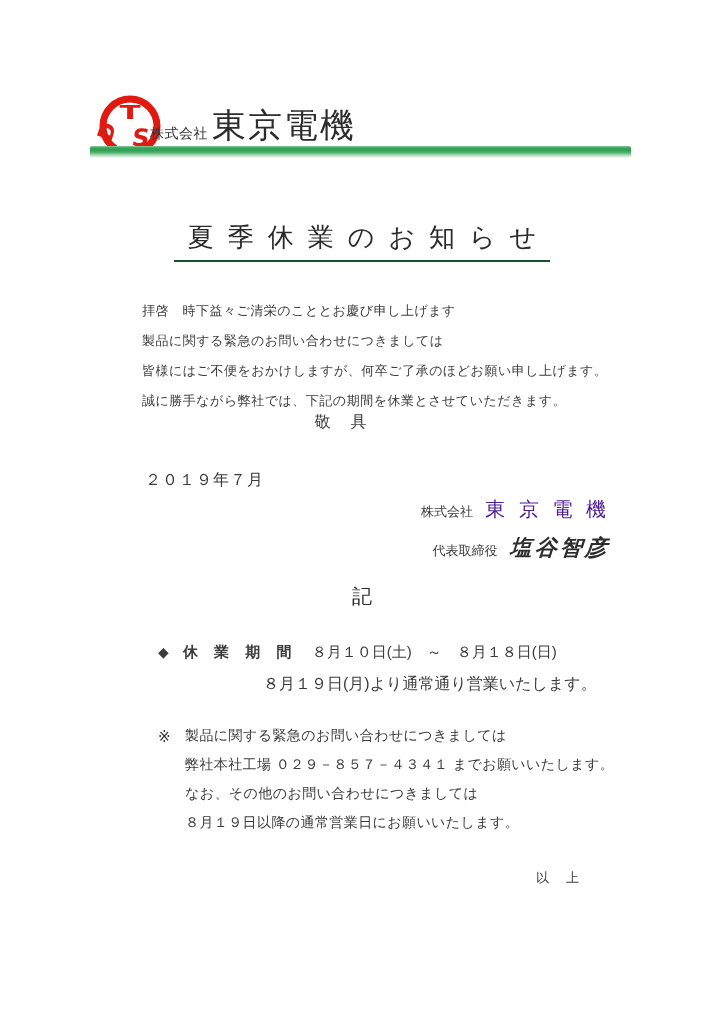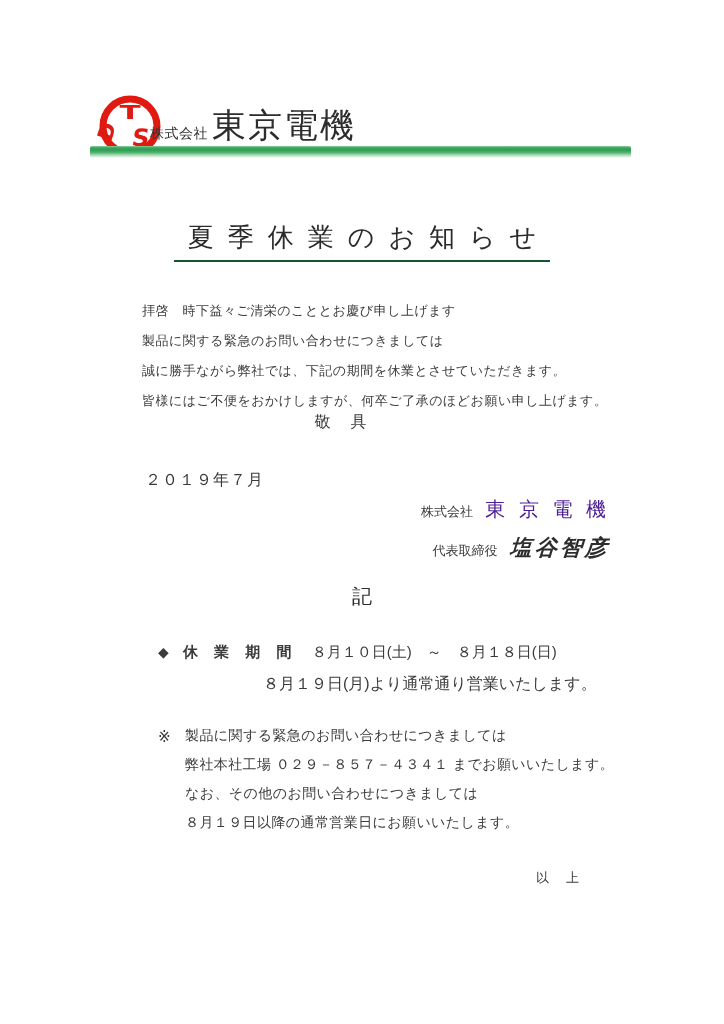--- a/index.html
+++ b/index.html
@@ -75,22 +75,22 @@
 
 <div class="abs" id="green-bar"></div>
 
 <div class="abs" id="title-wrap">
   <span id="title">夏季休業のお知らせ</span>
 </div>
 
 <div class="abs" id="greeting">
   <div>拝啓　時下益々ご清栄のこととお慶び申し上げます</div>
   <div>製品に関する緊急のお問い合わせにつきましては</div>
+  <div>皆様にはご不便をおかけしますが、何卒ご了承のほどお願い申し上げます。</div>
   <div>誠に勝手ながら弊社では、下記の期間を休業とさせていただきます。</div>
-  <div>皆様にはご不便をおかけしますが、何卒ご了承のほどお願い申し上げます。</div>
 </div>
 
 <div class="abs" id="keigu">敬　具</div>
 
 <div class="abs" id="date">２０１９年７月</div>
 
 <div class="abs" id="sig">
   <div class="sig-line">
     <span class="sig-small">株式会社</span>
     <span class="sig-company">東 京 電 機</span>

